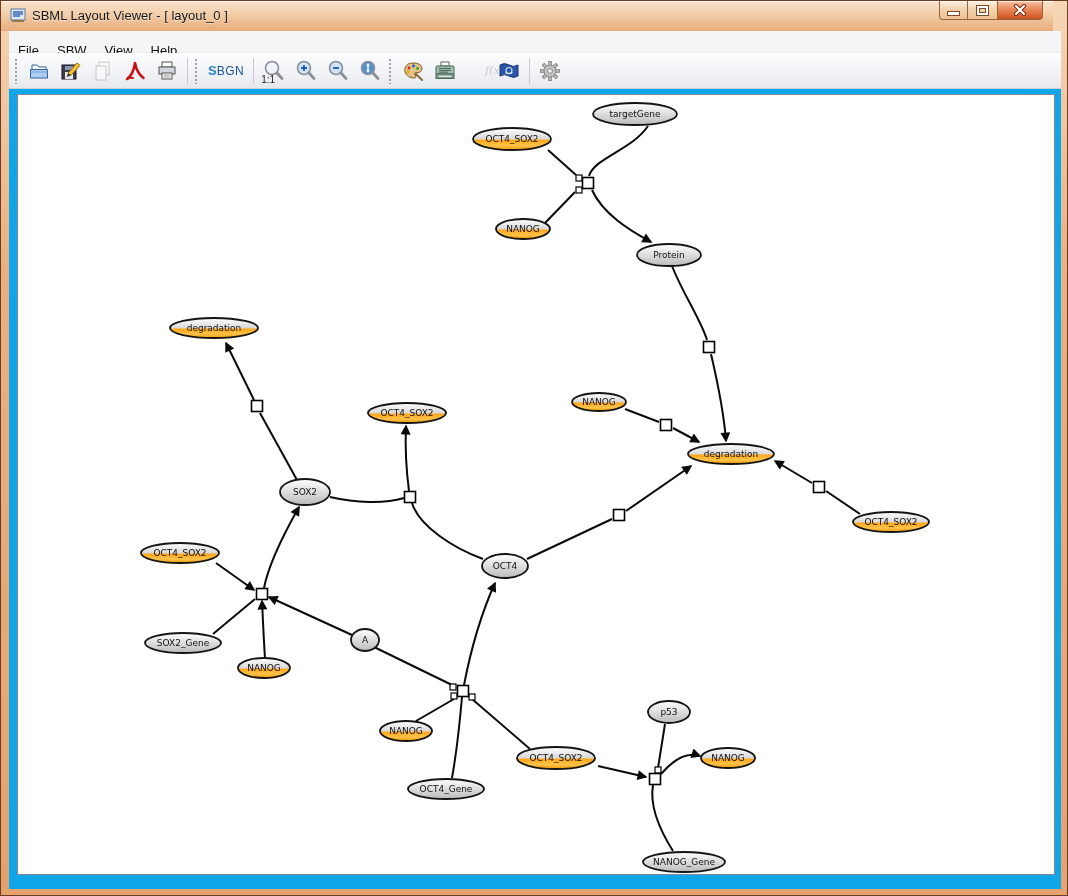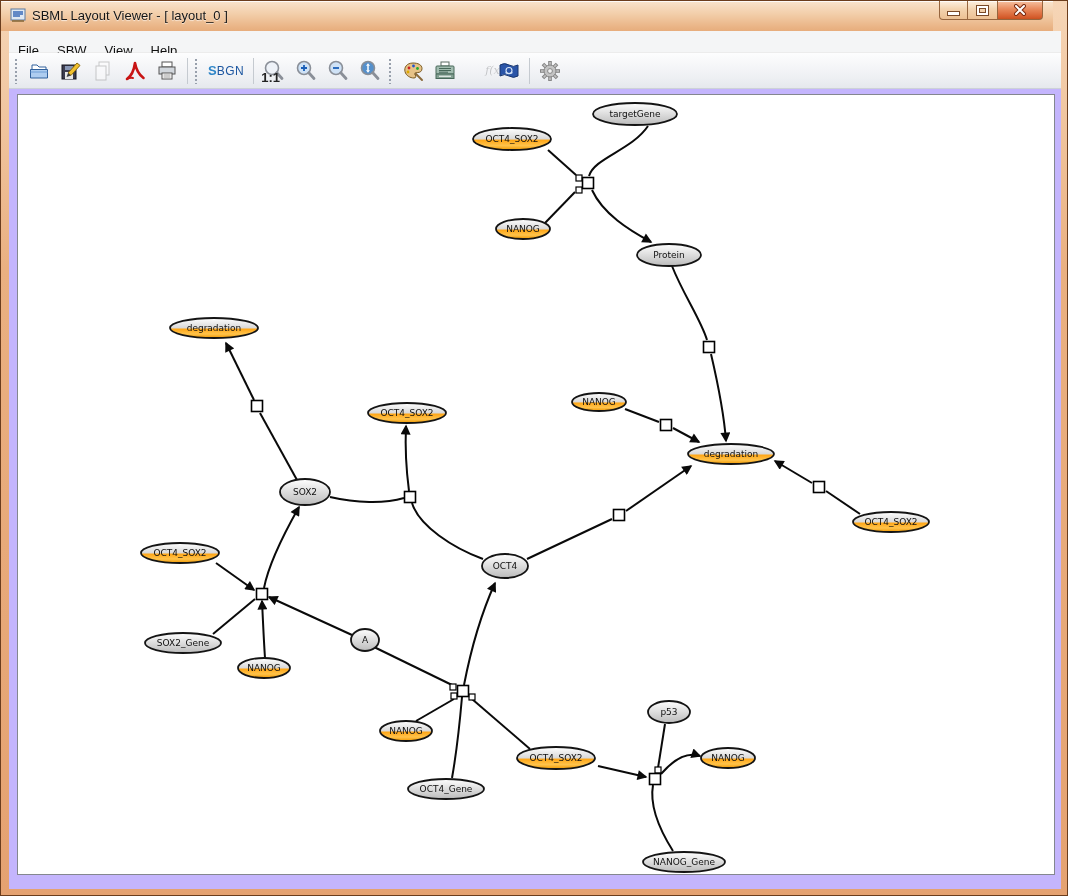--- a/index.html
+++ b/index.html
@@ -40,24 +40,24 @@
     position:relative;margin:0 1px;border-radius:3px;}
   .tbtn svg{width:24px;height:24px;display:block;}
   .tbtn.disabled{opacity:.45;filter:grayscale(70%);}
   .tbtn.wide{width:auto;padding:0 4px;}
   .tsep{width:1px;height:26px;background:#c5cad0;margin:0 4px;}
   .tgrip{width:4px;height:26px;margin:0 5px 0 2px;
     background-image:radial-gradient(circle,#98a0ac 1.1px,rgba(0,0,0,0) 1.3px);
     background-size:4px 4px;background-position:center top;}
   .sbgn-s{font-weight:bold;font-size:13px;color:#2f86c8;}
   .sbgn-rest{font-weight:normal;font-size:12px;color:#1c56a0;letter-spacing:.5px;}
-  .ratio-label{position:absolute;left:2px;bottom:1px;font-size:13px;font-weight:bold;color:#222;}
+  .ratio-label{position:absolute;left:2px;bottom:1px;font-size:10px;font-weight:normal;color:#222;}
   .formula-label{font-family:"DejaVu Serif",serif;font-style:italic;font-size:11px;color:#8a8f98;margin-left:44px;}
   
-  .client{position:absolute;left:8px;top:88px;width:1052px;height:800px;background:#c4b5fd;}
+  .client{position:absolute;left:8px;top:88px;width:1052px;height:800px;background:#0ea5e9;}
   svg.canvas{position:absolute;left:8px;top:5px;width:1036px;height:779px;
     background:#fff;border:1px solid #84878f;box-sizing:content-box;}
   .edge{stroke:#0a0a0a;stroke-width:2;fill:none;}
   .species-label{font-family:"DejaVu Sans",sans-serif;font-size:9px;fill:#101010;}
 </style>
 </head>
 <body>
 
 <div class="window">
 

